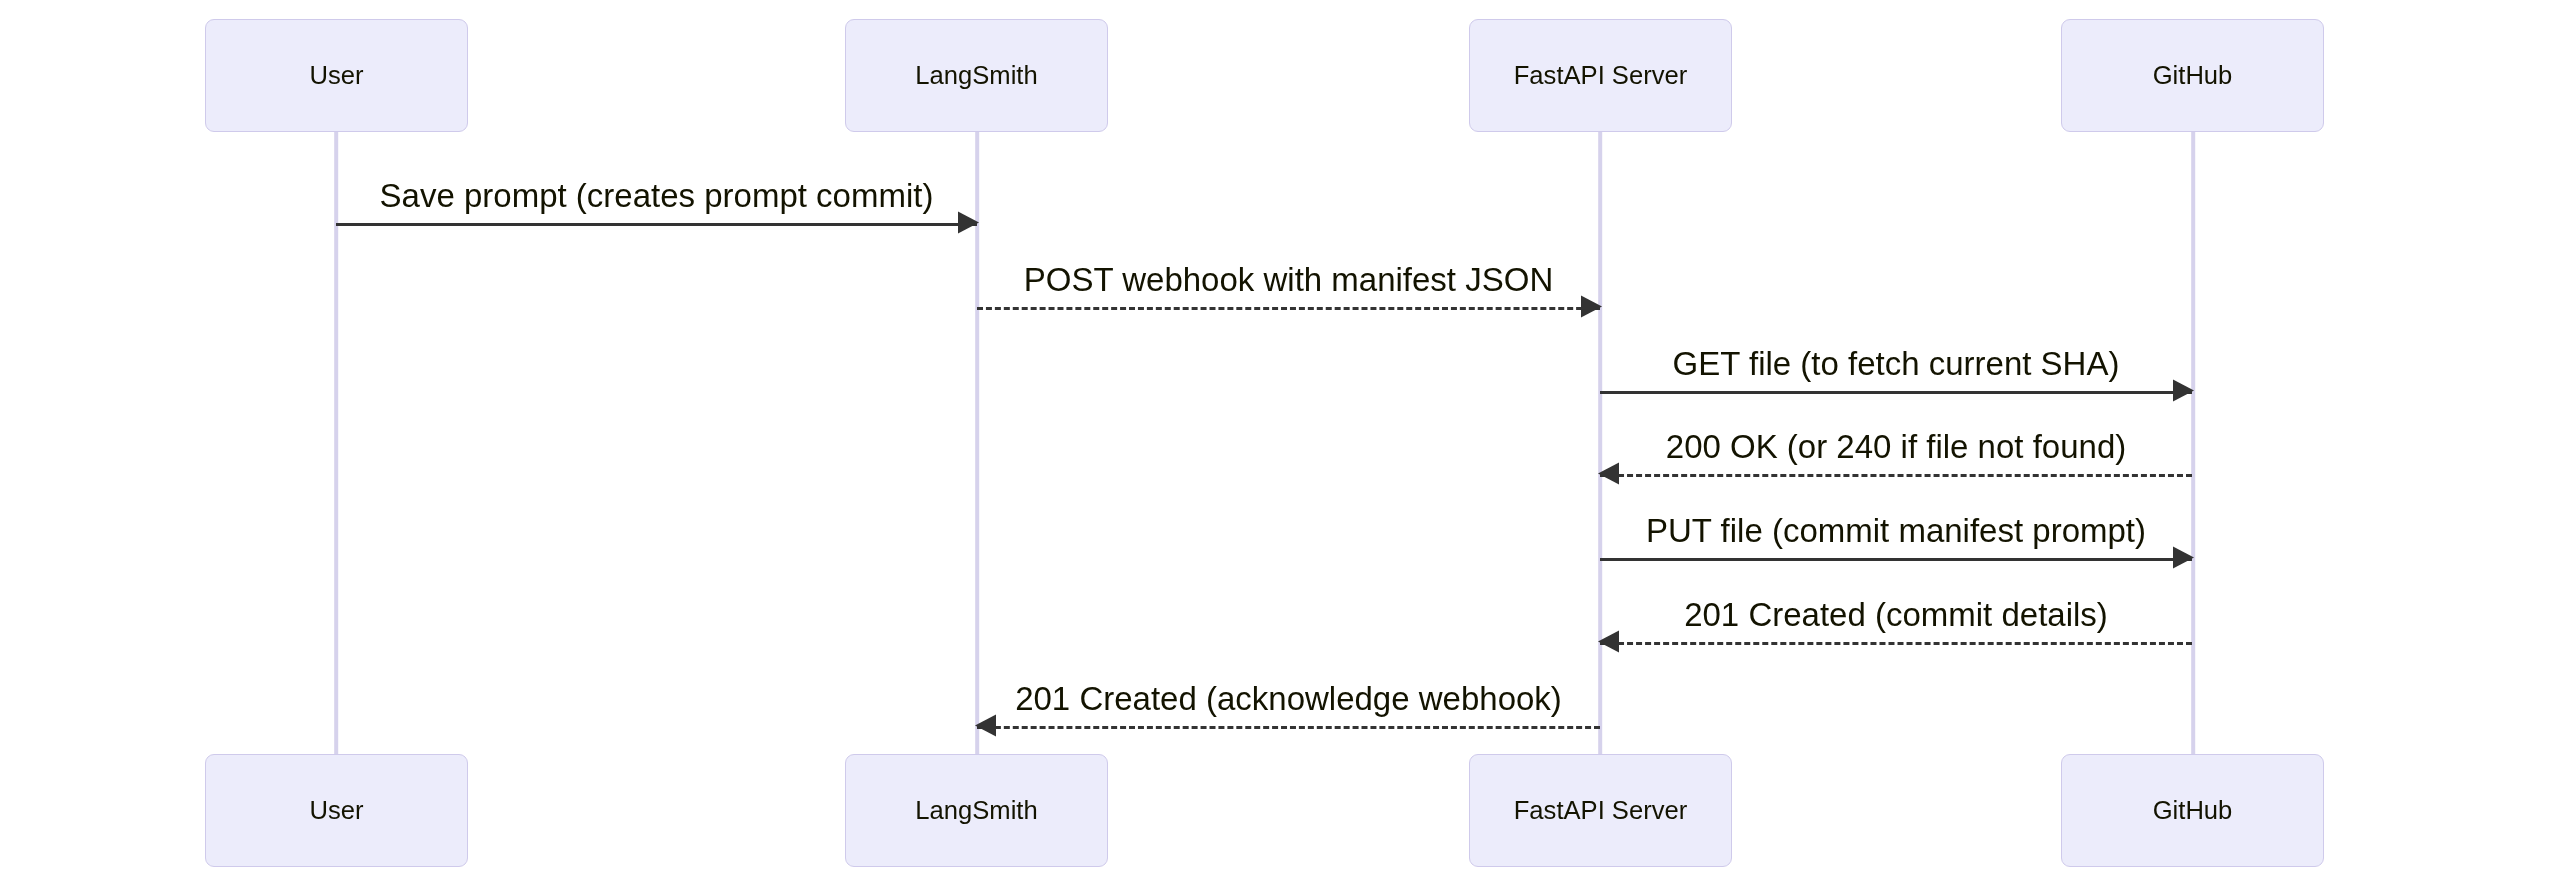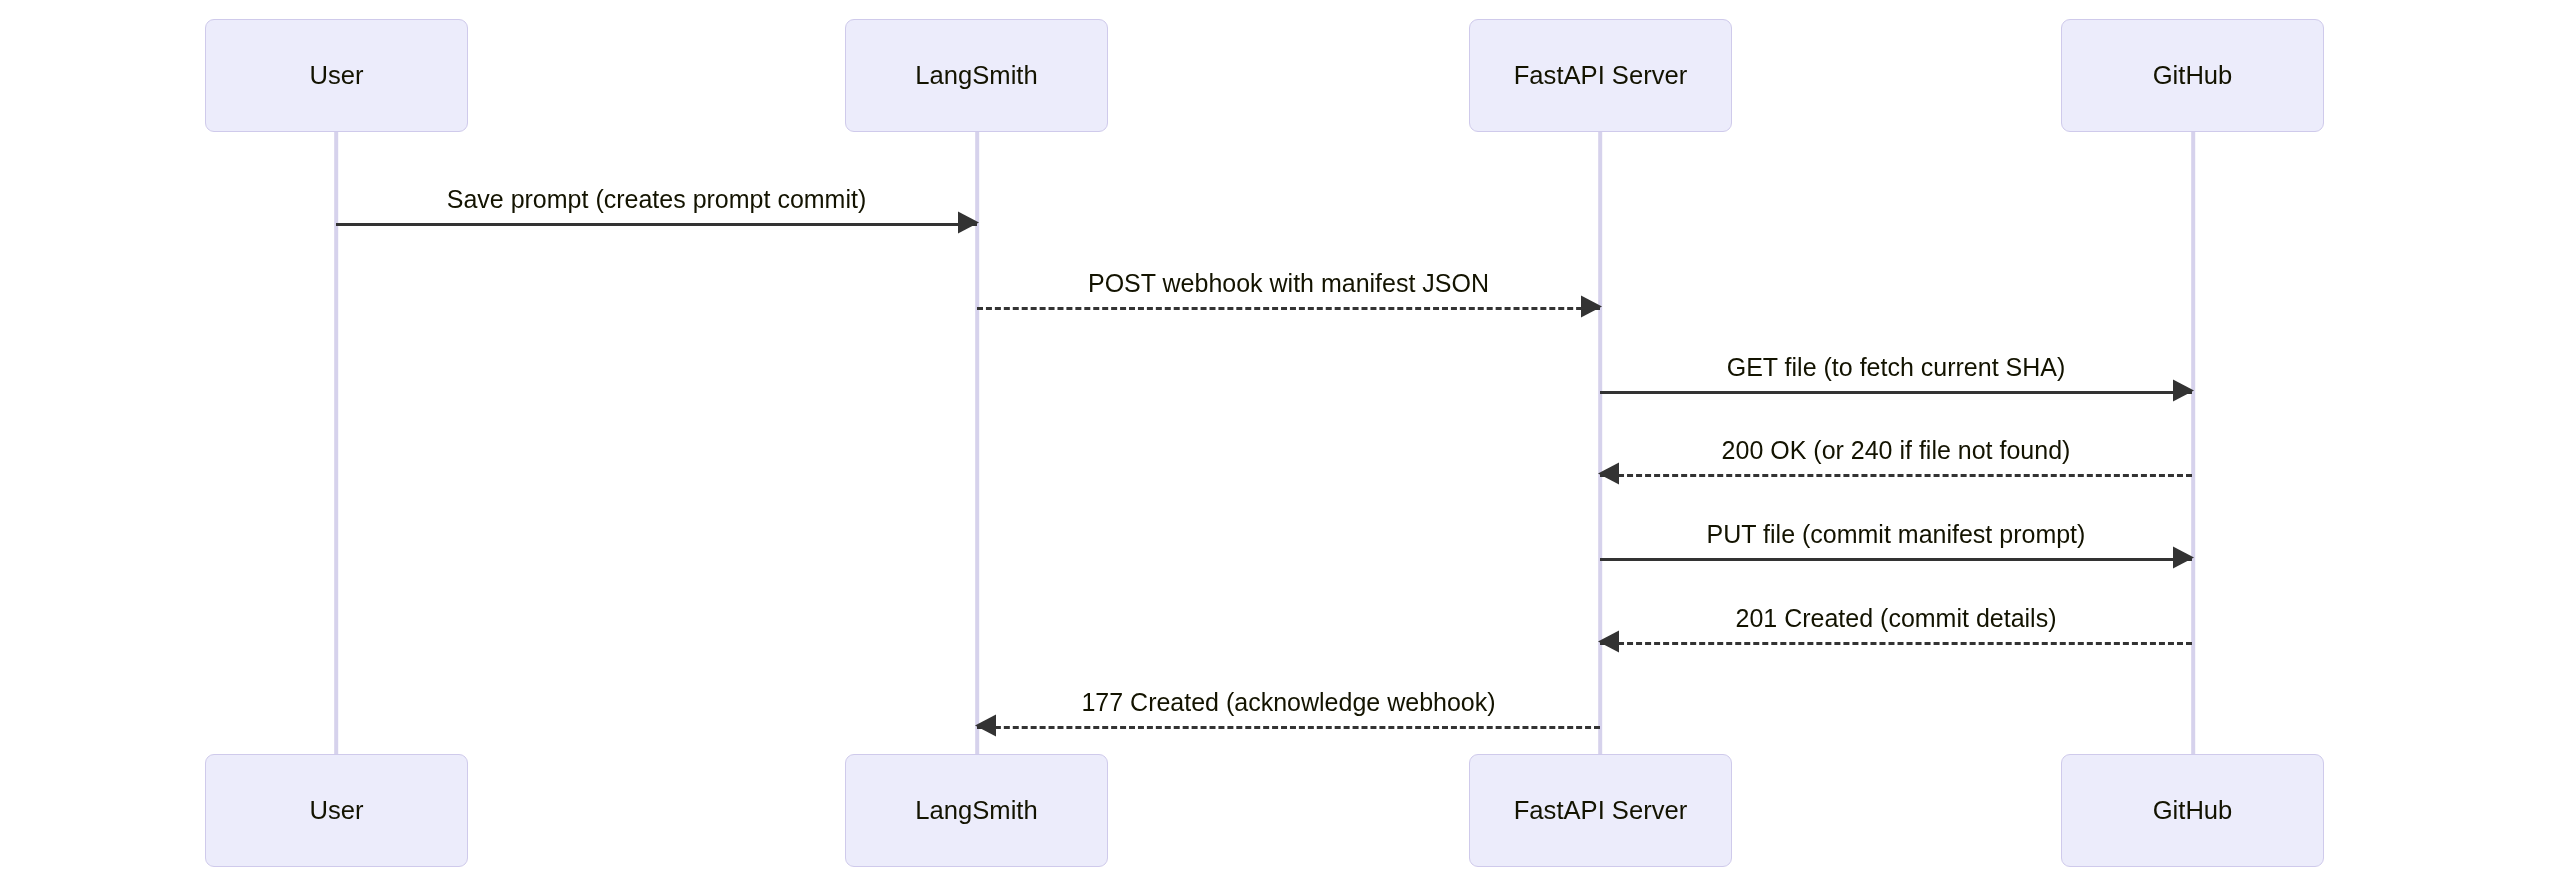--- a/index.html
+++ b/index.html
@@ -55,21 +55,21 @@
   .message.dashed .msg-line {
     border-top: 3.5px dashed #333333;
   }
   .message .msg-label {
     position: absolute;
     left: 0;
     right: 0;
     bottom: 10.6px;
     text-align: center;
     font-family: "Liberation Sans", sans-serif;
-    font-size: 25px;
+    font-size: 33px;
     color: #131300;
     line-height: 1;
     white-space: nowrap;
   }
   .arrowhead {
     position: absolute;
     top: 0;
     width: 0;
     height: 0;
   }
@@ -139,21 +139,21 @@
         <div class="msg-label">PUT file (commit manifest prompt)</div>
       </div>
       <div class="message dashed" style="left: 1600px; width: 592px; top: 642px;">
         <div class="msg-line"></div>
         <div class="arrowhead left"></div>
         <div class="msg-label">201 Created (commit details)</div>
       </div>
       <div class="message dashed" style="left: 977px; width: 623px; top: 726px;">
         <div class="msg-line"></div>
         <div class="arrowhead left"></div>
-        <div class="msg-label">177 Created (acknowledge webhook)</div>
+        <div class="msg-label">201 Created (acknowledge webhook)</div>
       </div>
     </div>
   <div id="bottom-participants-layer">
       <div class="participant-box" style="left: 205px; top: 754px; width: 263px; height: 113px;">
         <span class="participant-label">User</span>
       </div>
       <div class="participant-box" style="left: 845px; top: 754px; width: 263px; height: 113px;">
         <span class="participant-label">LangSmith</span>
       </div>
       <div class="participant-box" style="left: 1469px; top: 754px; width: 263px; height: 113px;">

